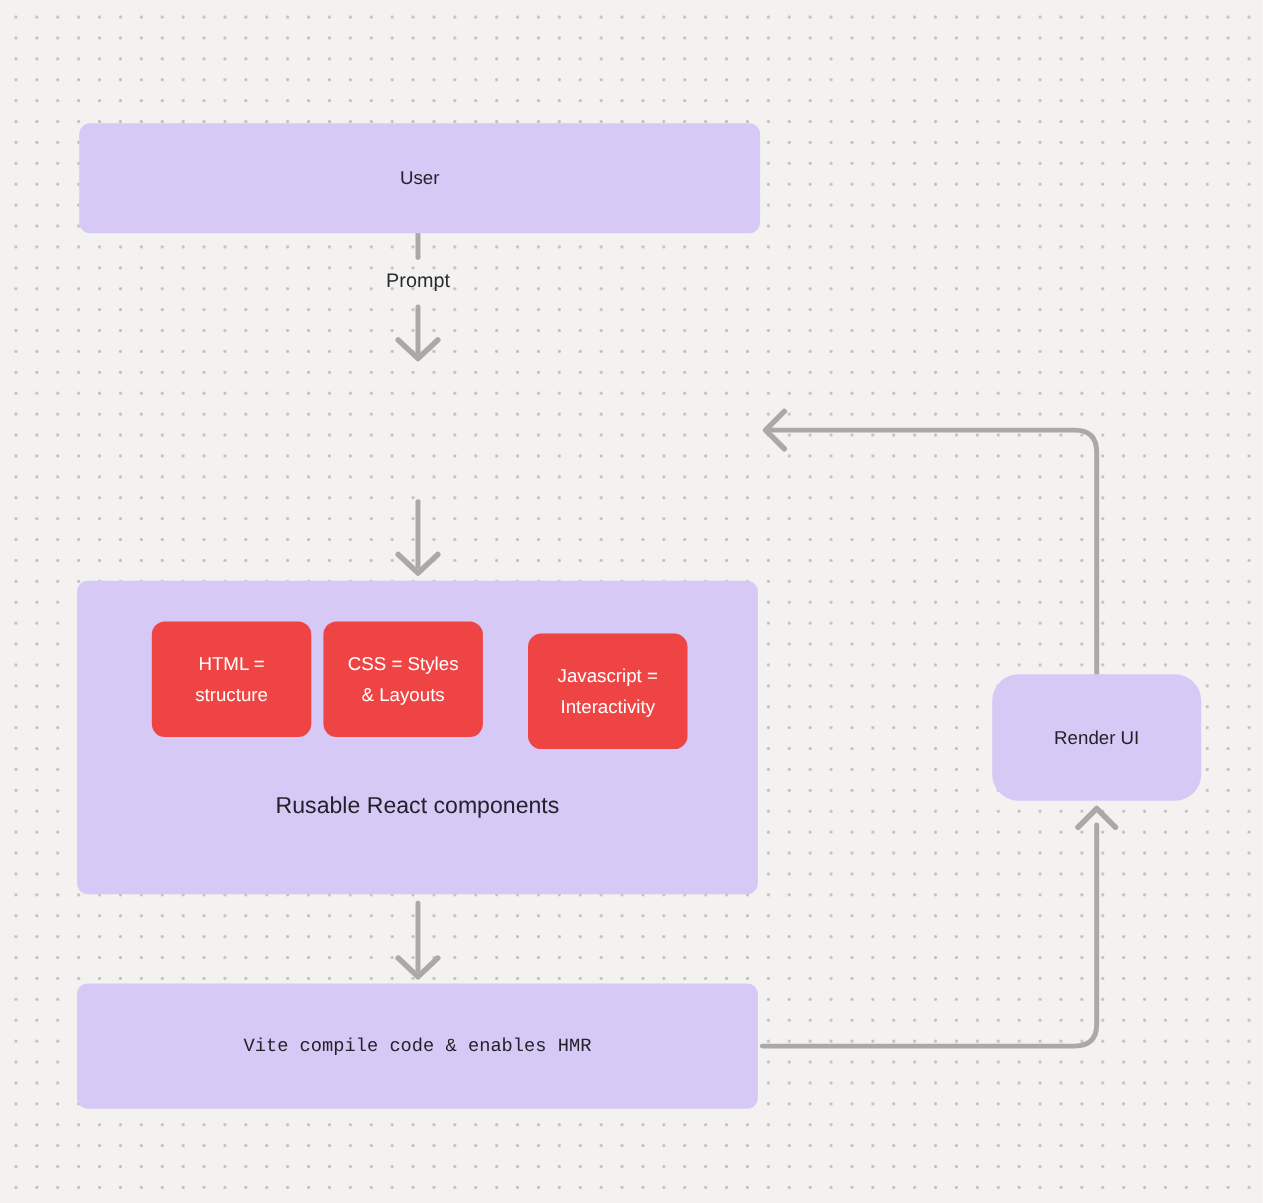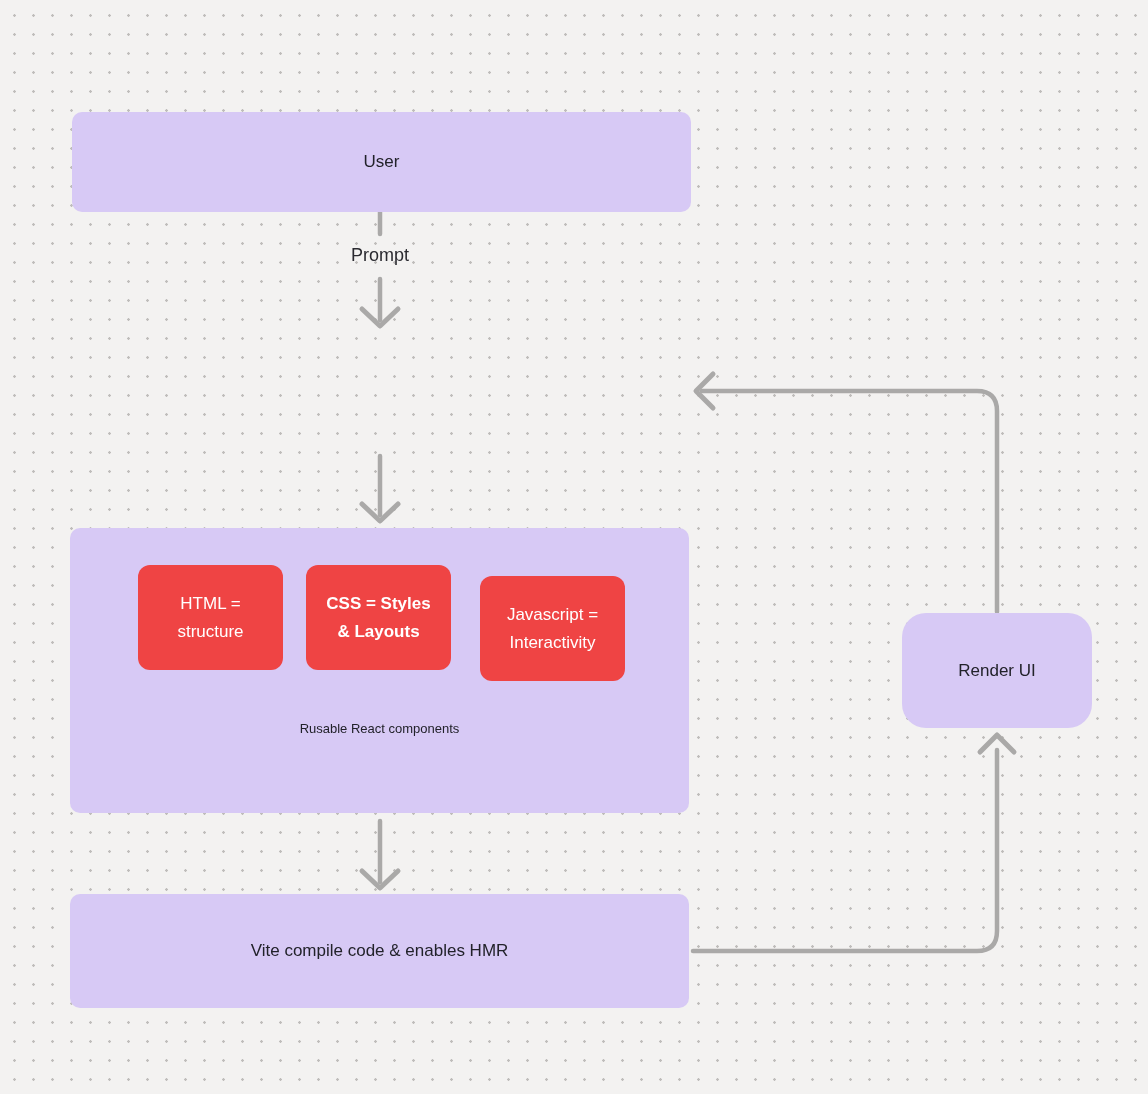--- a/index.html
+++ b/index.html
@@ -23,48 +23,48 @@
     border-radius: 10px;
     display: flex;
     align-items: center;
     justify-content: center;
     color: #22222a;
     font-size: 17px;
   }
   .node-user        { left: 72px;  top: 64px;  width: 619px; height: 100px; margin-top: 48px; }
   .node-webapp      { left: 70px;  top: 334px; width: 619px; height: 114px; }
   .node-components  { left: 70px;  top: 528px; width: 619px; height: 285px; display: block; }
-  .node-vite        { left: 70px;  top: 894px; width: 619px; height: 114px; }
+  .node-vite        { left: 70px;  top: 894px; width: 619px; height: 114px; font-family: Liberation Mono, monospace; }
   .node-renderui    { left: 902px; top: 613px; width: 190px; height: 115px; border-radius: 24px; }
   .subnode {
     position: absolute;
     top: 37px;
     width: 145px;
     height: 105px;
     background: #ef4444;
     border-radius: 12px;
     display: flex;
     flex-direction: column;
     align-items: center;
     justify-content: center;
     color: #ffffff;
     font-size: 17px;
     line-height: 28px;
     text-align: center;
   }
   .subnode-1 { left: 68px; }
-  .subnode-2 { left: 236px; font-weight: bold; }
+  .subnode-2 { left: 224px; }
   .subnode-3 { left: 410px; margin-top: 11px; }
   .components-caption {
     position: absolute;
     left: 0; right: 0;
     top: 193px;
     text-align: center;
     color: #22222a;
-    font-size: 13px;
+    font-size: 21px;
   }
   .edges {
     position: absolute;
     left: 0; top: 0;
     width: 1148px;
     height: 1094px;
     pointer-events: none;
   }
   .edges path, .edges line {
     stroke: #aaa9a8;

